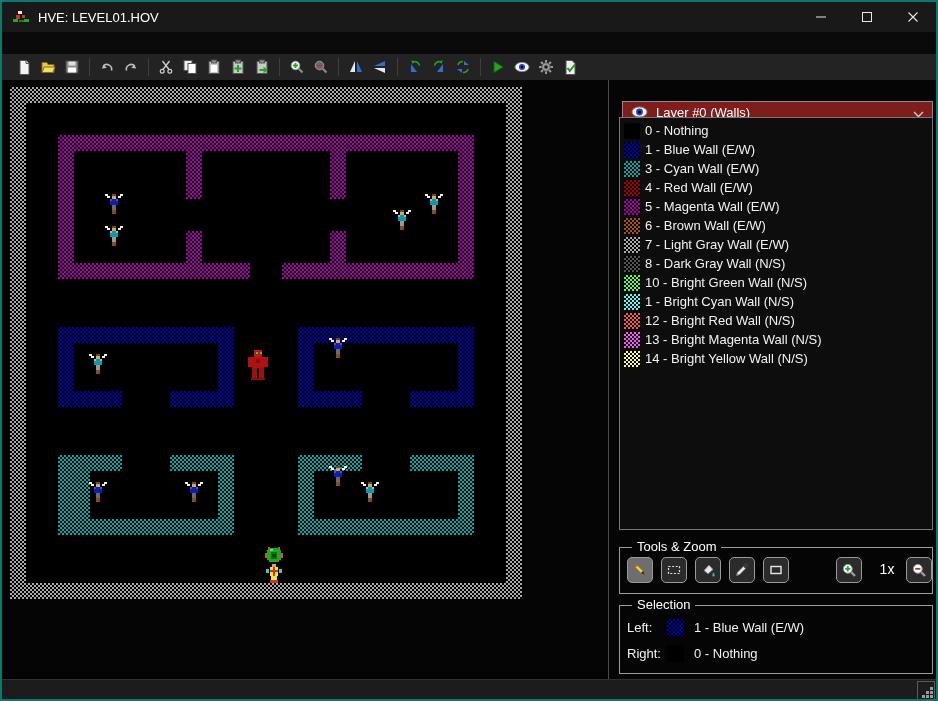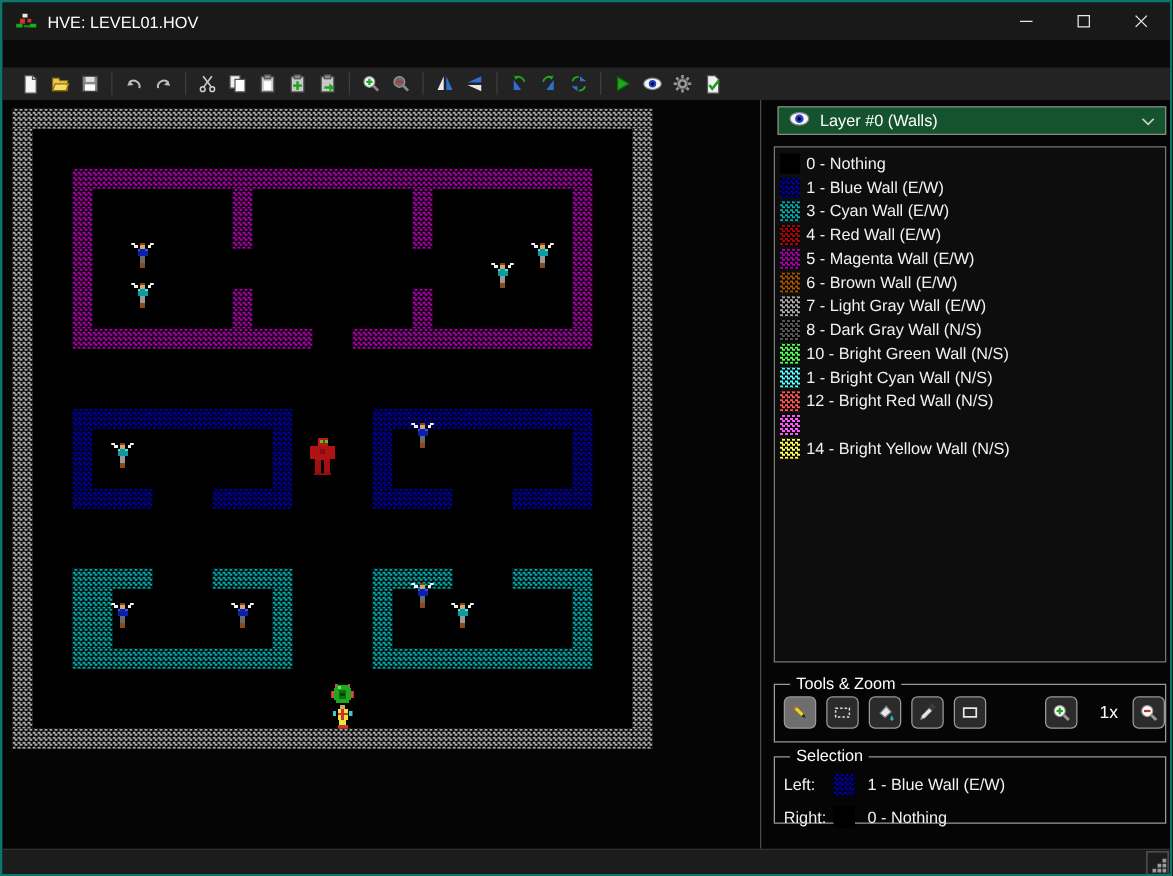--- a/index.html
+++ b/index.html
@@ -26,34 +26,34 @@
   
   .content{position:absolute;left:0;top:78px;width:938px;height:599px;background:#050505;}
   .map-canvas{position:absolute;left:8px;top:7px;width:512px;height:512px;background:#000;}
   .tile{position:absolute;width:16px;height:16px;}
   .ck{background-image:conic-gradient(var(--c) 25%, #000 0 50%, var(--c) 0 75%, #000 0);background-size:4px 4px;background-color:#000;}
   .sprite{position:absolute;}
   .vsep{position:absolute;left:606px;top:0;width:1px;height:599px;background:#4a4a4a;}
 
   
   .panel{position:absolute;left:612px;top:0;width:326px;height:599px;background:#050505;}
-  .layer-dropdown{position:absolute;left:8px;top:5px;width:311px;height:23px;background:#14532d;border:1px solid #8a8a8a;display:flex;align-items:center;}
+  .layer-dropdown{position:absolute;left:8px;top:21px;width:311px;height:23px;background:#7f1d1d;border:1px solid #8a8a8a;display:flex;align-items:center;}
   .layer-dropdown .eye{margin-left:8px;flex:0 0 auto;}
   .layer-dropdown .val{margin-left:8px;font-size:13px;color:#fff;}
   .layer-dropdown .chev{margin-left:auto;margin-right:8px;}
 
   .tile-listbox{position:absolute;left:5px;top:37px;width:314px;height:413px;background:#0d0d0d;border:1px solid #777;overflow:hidden;padding-top:3px;}
   .tl-item{display:flex;align-items:center;height:19px;padding-left:4px;}
   .tl-swatch{width:16px;height:16px;flex:0 0 auto;}
   .tl-label{margin-left:5px;font-size:13px;color:#f2f2f2;white-space:nowrap;}
 
   .groupbox{position:absolute;border:1px solid #9a9a9a;background:transparent;}
   .groupbox .legend{position:absolute;top:-9px;left:12px;background:#050505;padding:0 5px;font-size:13px;color:#fff;}
   .gb-tools{left:5px;top:467px;width:314px;height:47px;}
-  .gb-sel{left:5px;top:525px;width:314px;height:54px;}
+  .gb-sel{left:5px;top:525px;width:314px;height:69px;}
 
   .tool-btn{position:absolute;width:26px;height:26px;top:9px;border:1px solid #9a9a9a;border-radius:5px;background:#2b2b2b;display:flex;align-items:center;justify-content:center;padding:0;}
   .tool-btn.active{background:#6e6e6e;}
   .zoom-label{position:absolute;top:13px;left:252px;width:30px;text-align:center;font-size:14px;color:#fff;}
 
   .sel-row{position:absolute;left:7px;display:flex;align-items:center;height:18px;}
   .sel-label{font-size:13px;color:#f2f2f2;width:40px;}
   .sel-swatch{width:17px;height:17px;margin-left:0px;}
   .sel-value{margin-left:10px;font-size:13px;color:#f2f2f2;}
 
@@ -825,20 +825,21 @@
           <div class="tl-item">
             <span class="tl-swatch ck" style="--c: #55ffff;"></span>
             <span class="tl-label">1 - Bright Cyan Wall (N/S)</span>
           </div>
           <div class="tl-item">
             <span class="tl-swatch ck" style="--c: #ff5555;"></span>
             <span class="tl-label">12 - Bright Red Wall (N/S)</span>
           </div>
           <div class="tl-item">
             <span class="tl-swatch ck" style="--c: #ff55ff;"></span>
+            <span class="tl-label">13 - Bright Magenta Wall (N/S)</span>
           </div>
           <div class="tl-item">
             <span class="tl-swatch ck" style="--c: #ffff55;"></span>
             <span class="tl-label">14 - Bright Yellow Wall (N/S)</span>
           </div>
         </div>
 
       <div class="groupbox gb-tools">
         <span class="legend">Tools &amp; Zoom</span>
         <span class="zoom-label">1x</span>

